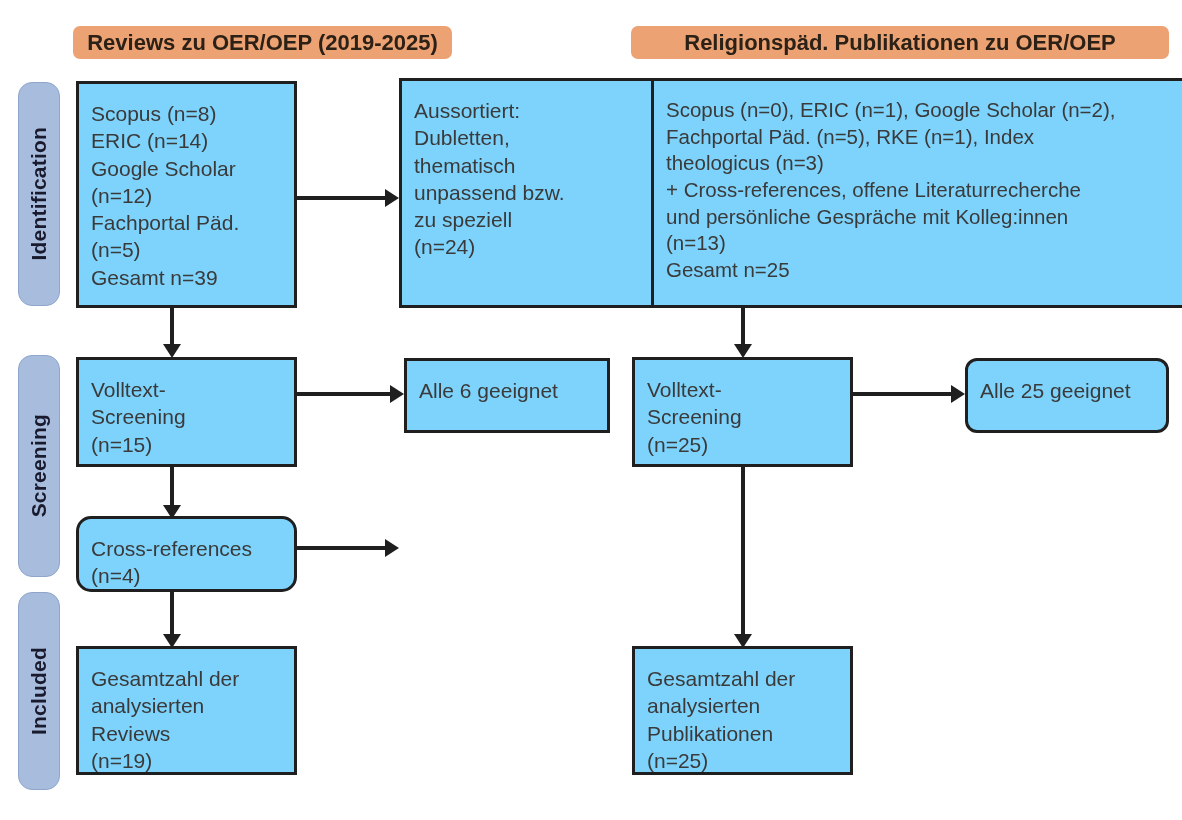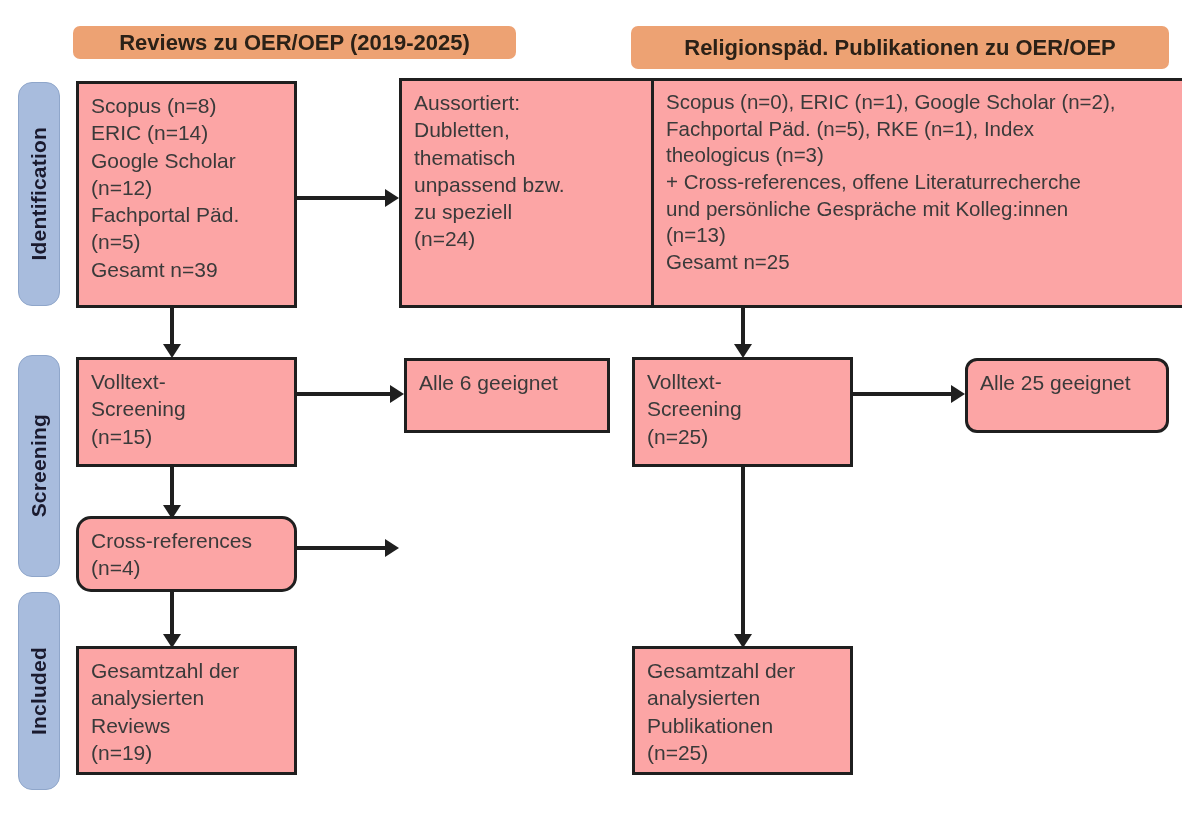--- a/index.html
+++ b/index.html
@@ -50,24 +50,24 @@
     justify-content: center;
     color: #2b2117;
     font-size: 22px;
     font-weight: bold;
     white-space: nowrap;
   }
 
   
   .box {
     position: absolute;
-    background: #fca5a5;
+    background: #7dd3fc;
     border: 3px solid #1f1f1f;
     box-sizing: border-box;
-    padding: 8px 10px 6px 12px;
+    padding: 16px 10px 6px 12px;
     font-size: 21px;
     line-height: 1.30;
     color: #3a3a3a;
     white-space: pre-line;
     overflow: hidden;
   }
   .box.small-text { font-size: 20.5px; }
 
   
   .v-line {
@@ -93,25 +93,25 @@
     border-top: 9px solid transparent;
     border-bottom: 9px solid transparent;
     border-left: 14px solid #1f1f1f;
   }
 </style>
 </head>
 <body>
 
 <div id="canvas">
 
-  <div class="col-header" style="left:73px; top:26px; width:443px; height:33px;">
+  <div class="col-header" style="left:73px; top:26px; width:379px; height:33px;">
     <span>Reviews zu OER/OEP (2019-2025)</span>
   </div>
 
-  <div class="col-header" style="left:631px; top:26px; width:538px; height:43px;">
+  <div class="col-header" style="left:631px; top:26px; width:538px; height:33px;">
     <span>Religionspäd. Publikationen zu OER/OEP</span>
   </div>
 
   <div class="stage-bar" style="left:18px; top:82px; width:42px; height:224px;">
     <span class="stage-label">Identification</span>
   </div>
 
   <div class="stage-bar" style="left:18px; top:355px; width:42px; height:222px;">
     <span class="stage-label">Screening</span>
   </div>

